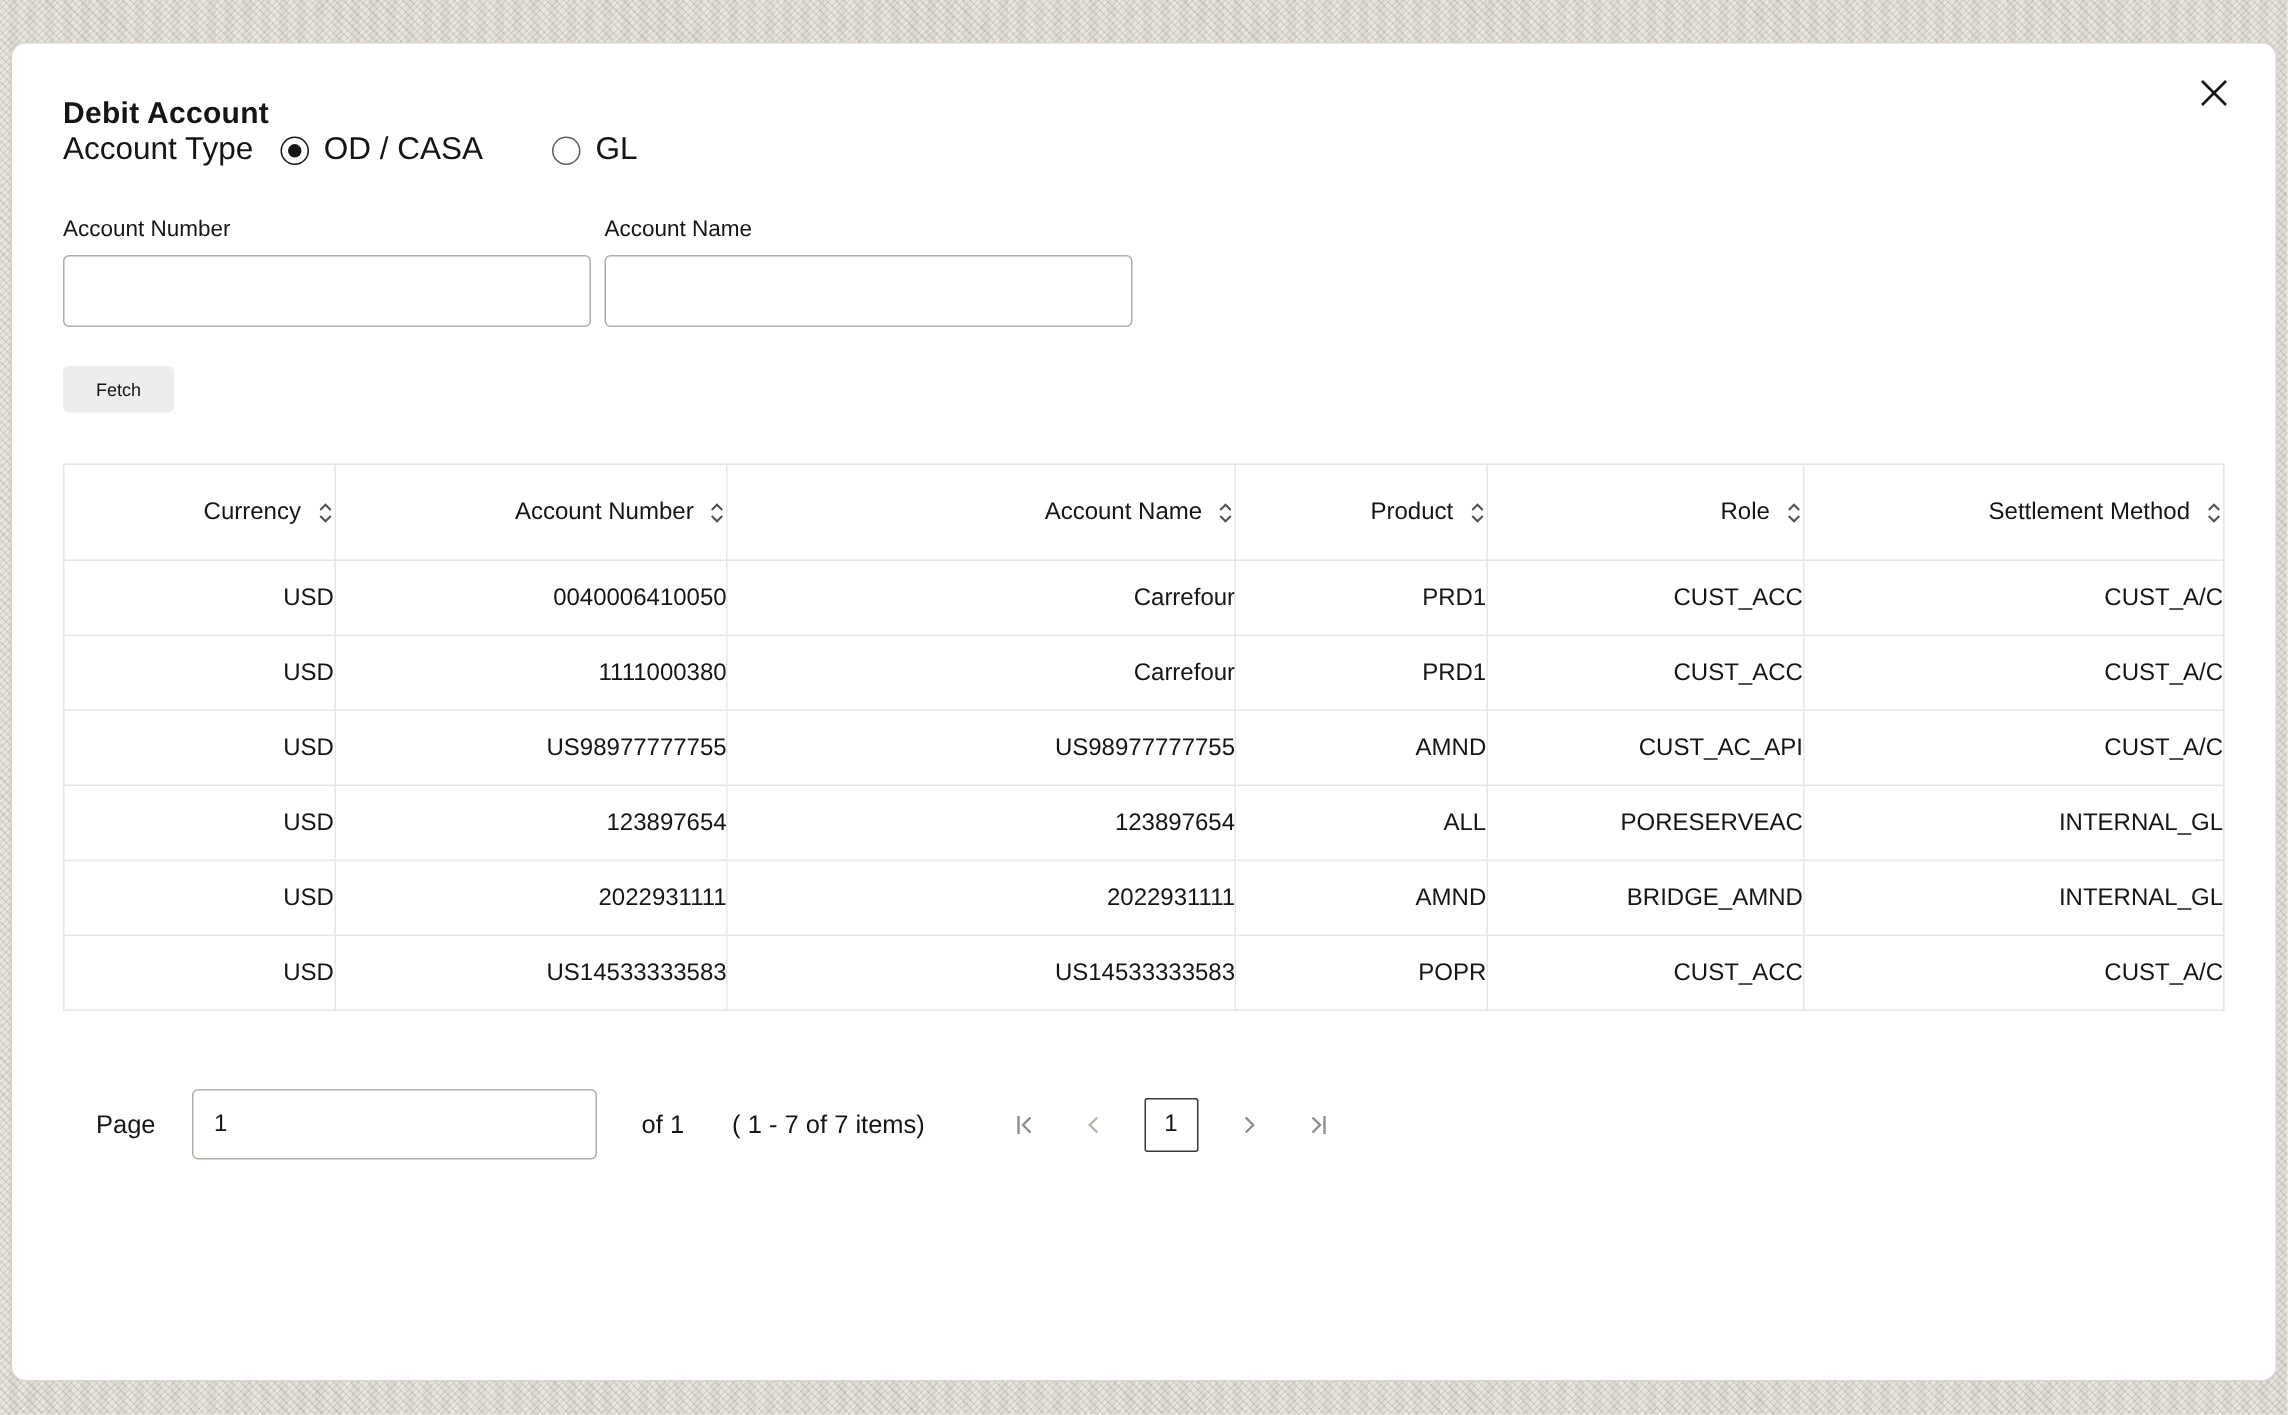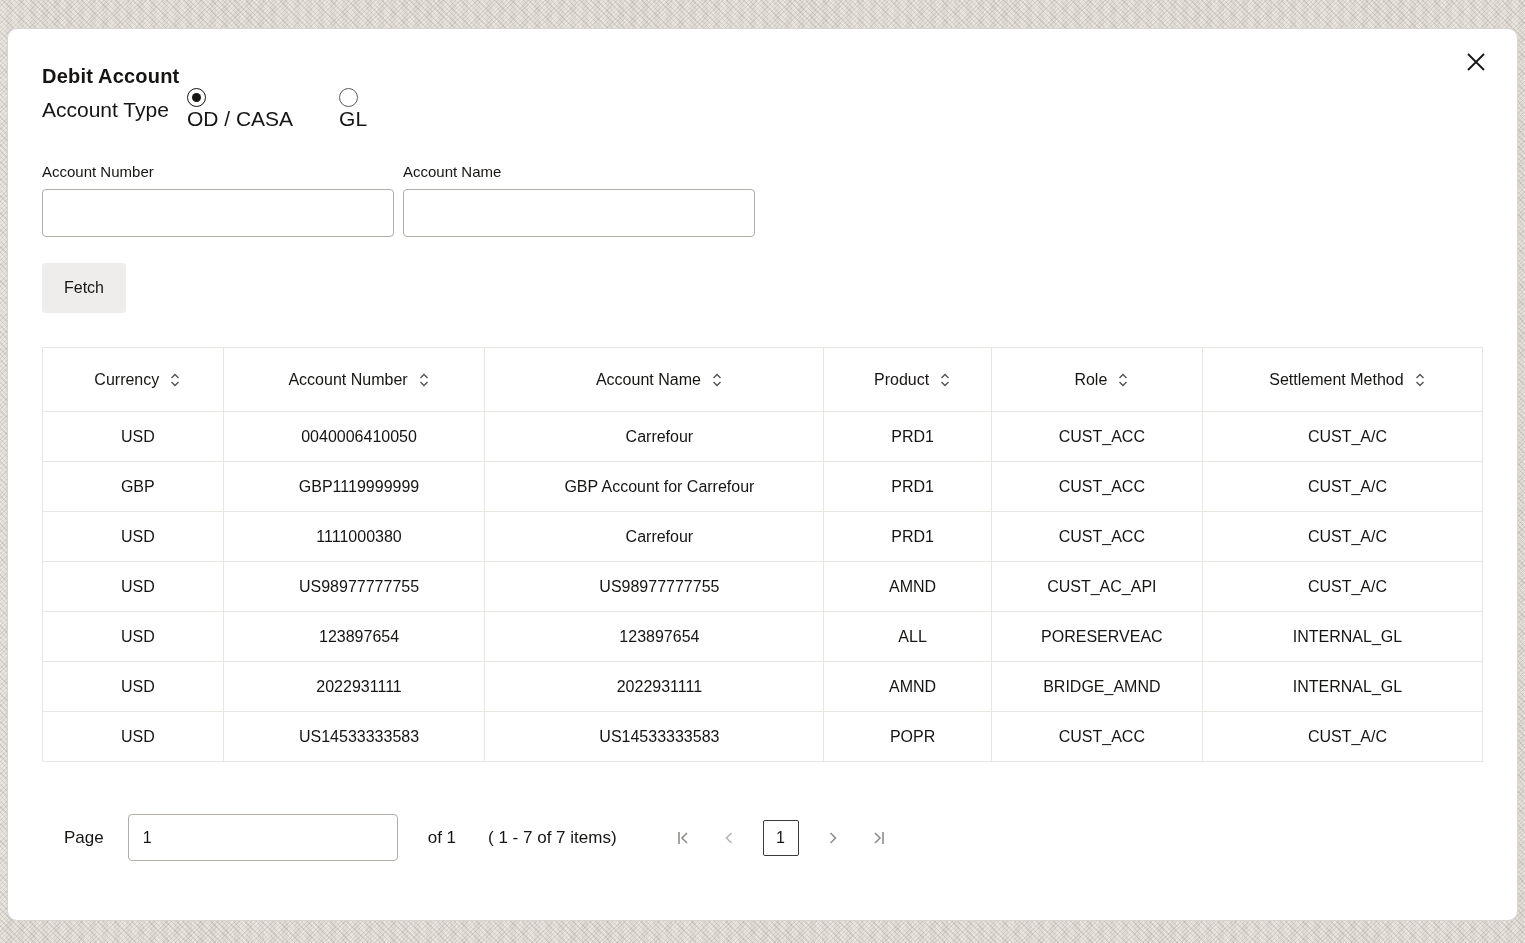--- a/index.html
+++ b/index.html
@@ -25,48 +25,48 @@
   .close-btn {
     position: absolute; top: 16px; right: 24px;
     width: 34px; height: 34px;
     background: none; border: none; cursor: pointer;
     display: flex; align-items: center; justify-content: center;
   }
   h1.title { font-size: 20px; font-weight: 700; margin-top: 14px; letter-spacing: 0.2px; }
 
   .account-type-row { display: flex; align-items: center; font-size: 21px; }
   .account-type-label { margin-right: 18px; }
-  .radio-option { display: flex; align-items: flex-start; cursor: pointer; margin-right: 46px; flex-direction: column; }
+  .radio-option { display: flex; align-items: center; cursor: pointer; margin-right: 46px; }
   .radio-circle {
     width: 19px; height: 19px; border-radius: 50%;
     border: 1.5px solid #5f5d58; margin-right: 10px;
     display: inline-flex; align-items: center; justify-content: center;
     background: #fff;
   }
   .radio-option.selected .radio-circle { border-color: #161513; }
   .radio-dot { width: 9px; height: 9px; border-radius: 50%; background: transparent; }
   .radio-option.selected .radio-dot { background: #161513; }
 
   .fields-row { display: flex; gap: 9px; margin-top: 32px; }
   .field { display: flex; flex-direction: column; width: 352px; }
   .field > label { font-size: 15px; margin-bottom: 9px; }
   .field input {
     height: 48px; border: 1px solid #b2aea7; border-radius: 4px;
     font-size: 16px; padding: 0 12px; font-family: inherit; color: #161513;
     outline: none; background: #fff;
   }
 
   .fetch-btn {
-    margin-top: 26px; height: 50px; padding: 0 22px;
+    margin-top: 26px; height: 31px; padding: 0 22px;
     background: #efedeb; border: none; border-radius: 4px;
-    font-size: 16px; font-family: inherit; color: #161513; cursor: pointer;
+    font-size: 12px; font-family: inherit; color: #161513; cursor: pointer;
   }
 
   table.accounts { margin-top: 34px; width: 100%; border-collapse: collapse; table-layout: fixed; font-size: 16px; }
-  table.accounts th, table.accounts td { border: 1px solid #e9e6e2; text-align: center; padding-left: 10px; }
+  table.accounts th, table.accounts td { border: 1px solid #e9e6e2; text-align: right; padding-left: 10px; }
   table.accounts th { height: 64px; font-weight: 500; white-space: nowrap; cursor: pointer; }
   table.accounts td { height: 50px; white-space: nowrap; overflow: hidden; }
   .th-inner { display: inline-flex; align-items: center; gap: 10px; }
   .sort-icon { display: inline-flex; }
 
   .pagination {
     display: flex; align-items: center; margin-top: 52px; padding-left: 22px; font-size: 17px;
   }
   .page-input {
     width: 270px; height: 47px; border: 1px solid #b2aea7; border-radius: 4px;
@@ -197,28 +197,20 @@
     <tbody>
         <tr>
           <td>USD</td>
           <td>0040006410050</td>
           <td>Carrefour</td>
           <td>PRD1</td>
           <td>CUST_ACC</td>
           <td>CUST_A/C</td>
         </tr>
         <tr>
-          <td>GBP</td>
-          <td>GBP1119999999</td>
-          <td>GBP Account for Carrefour</td>
-          <td>PRD1</td>
-          <td>CUST_ACC</td>
-          <td>CUST_A/C</td>
-        </tr>
-        <tr>
           <td>USD</td>
           <td>1111000380</td>
           <td>Carrefour</td>
           <td>PRD1</td>
           <td>CUST_ACC</td>
           <td>CUST_A/C</td>
         </tr>
         <tr>
           <td>USD</td>
           <td>US98977777755</td>

